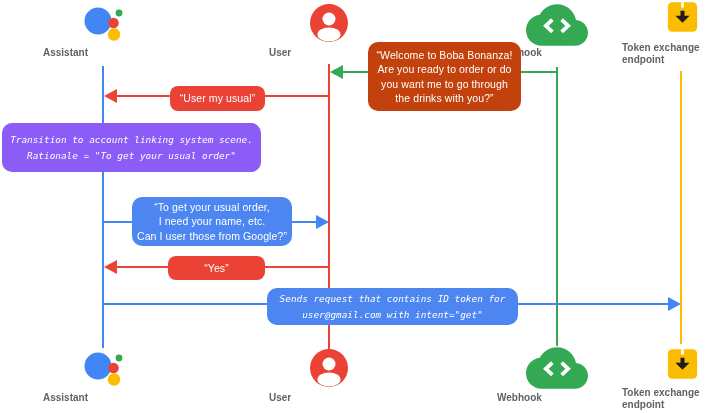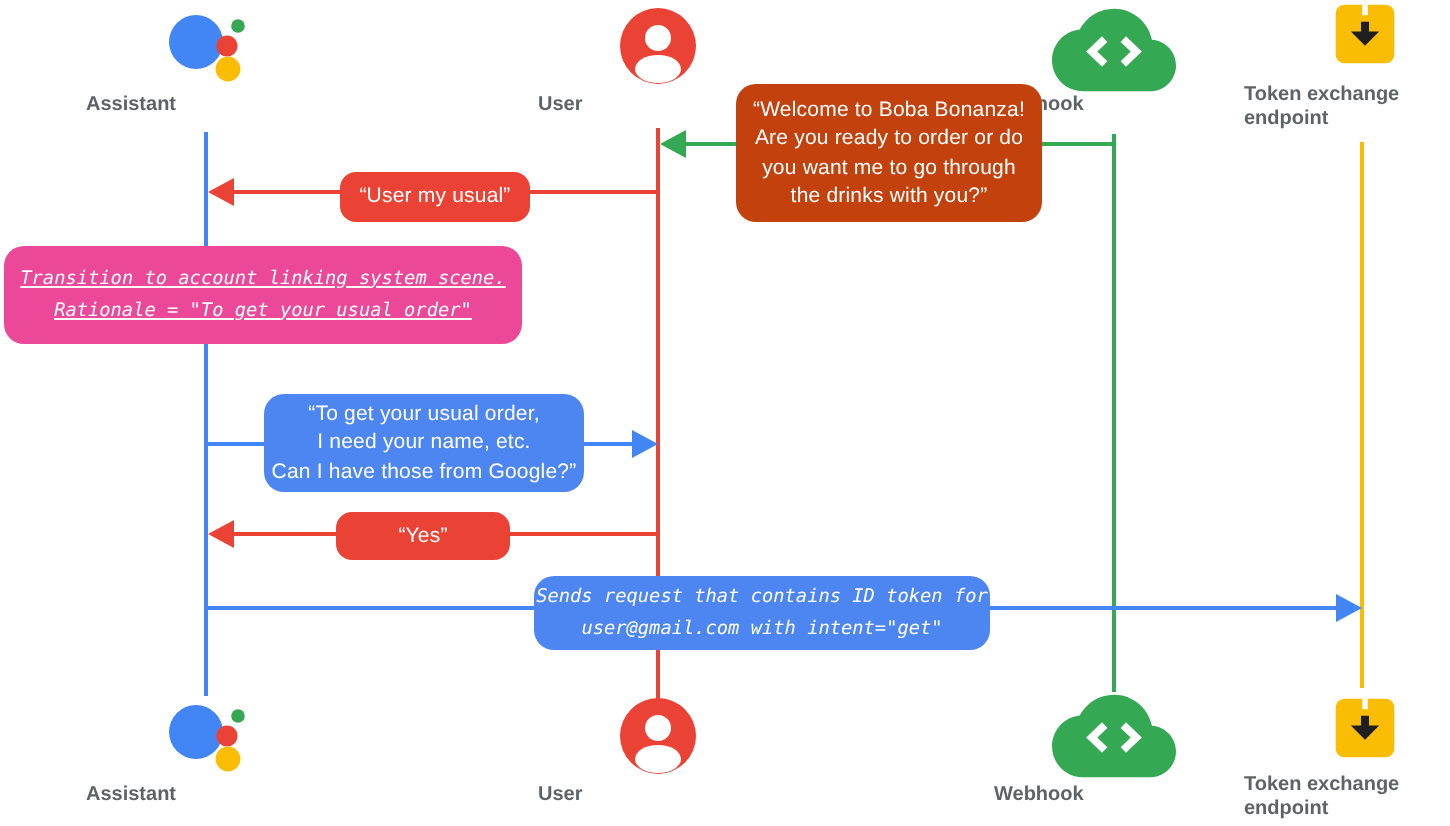--- a/index.html
+++ b/index.html
@@ -33,24 +33,24 @@
   .bubble {
     position:absolute; z-index:3; border-radius:10px; color:#ffffff;
     display:flex; align-items:center; justify-content:center;
     text-align:center; white-space:pre-line;
   }
   .sans { font-size:10.5px; line-height:14.5px; letter-spacing:0.1px; }
   .mono { font-family:"DejaVu Sans Mono", monospace; font-style:italic;
           font-size:9.4px; line-height:16px; }
   .b-welcome { left:368px; top:42px;  width:153px; height:69px; background:#c2410c; }
   .b-order   { left:170px; top:86px;  width:95px;  height:25px; background:#EA4335; border-radius:8px; }
-  .b-note    { left:2px;   top:123px; width:255px; height:49px; background:#ec4899; padding:0 2px;text-decoration:underline; }
+  .b-note    { left:2px;   top:123px; width:255px; height:49px; background:#8b5cf6; padding:0 2px; }
   .b-ask     { left:132px; top:197px; width:160px; height:49px; background:#4D86F0; }
-  .b-yes     { left:168px; top:256px; width:87px;  height:24px; background:#EA4335; border-radius:8px; }
-  .b-send    { left:267px; top:288px; width:228px; height:37px; background:#4D86F0; }
+  .b-yes     { left:168px; top:256px; width:97px;  height:24px; background:#EA4335; border-radius:8px; }
+  .b-send    { left:267px; top:288px; width:251px; height:37px; background:#4D86F0; }
 </style>
 </head>
 <body>
 
 <div class="stage">
 
   <div class="lifeline ll-assistant"></div>
   <div class="lifeline ll-user"></div>
   <div class="lifeline ll-webhook"></div>
   <div class="lifeline ll-token"></div>
@@ -136,21 +136,21 @@
   <div class="head head-left" style="left:104px; top:89px; border-right-color:#EA4335;"></div>
   <div class="bubble sans b-order">“User my usual”</div>
 
   <div class="bubble mono b-note">Transition to account linking system scene.
 Rationale = "To get your usual order"</div>
 
   <div class="hline" style="left:103px; top:221px; width:215px; background:#4285F4;"></div>
   <div class="head head-right" style="left:316px; top:215px; border-left-color:#4285F4;"></div>
   <div class="bubble sans b-ask">“To get your usual order,
 I need your name, etc.
-Can I have those from Google?”</div>
+Can I user those from Google?”</div>
 
   <div class="hline" style="left:115px; top:266px; width:214px; background:#EA4335;"></div>
   <div class="head head-left" style="left:104px; top:260px; border-right-color:#EA4335;"></div>
   <div class="bubble sans b-yes">“Yes”</div>
 
   <div class="hline" style="left:103px; top:303px; width:567px; background:#4285F4;"></div>
   <div class="head head-right" style="left:668px; top:297px; border-left-color:#4285F4;"></div>
   <div class="bubble mono b-send">Sends request that contains ID token for
 user@gmail.com with intent="get"</div>
 

